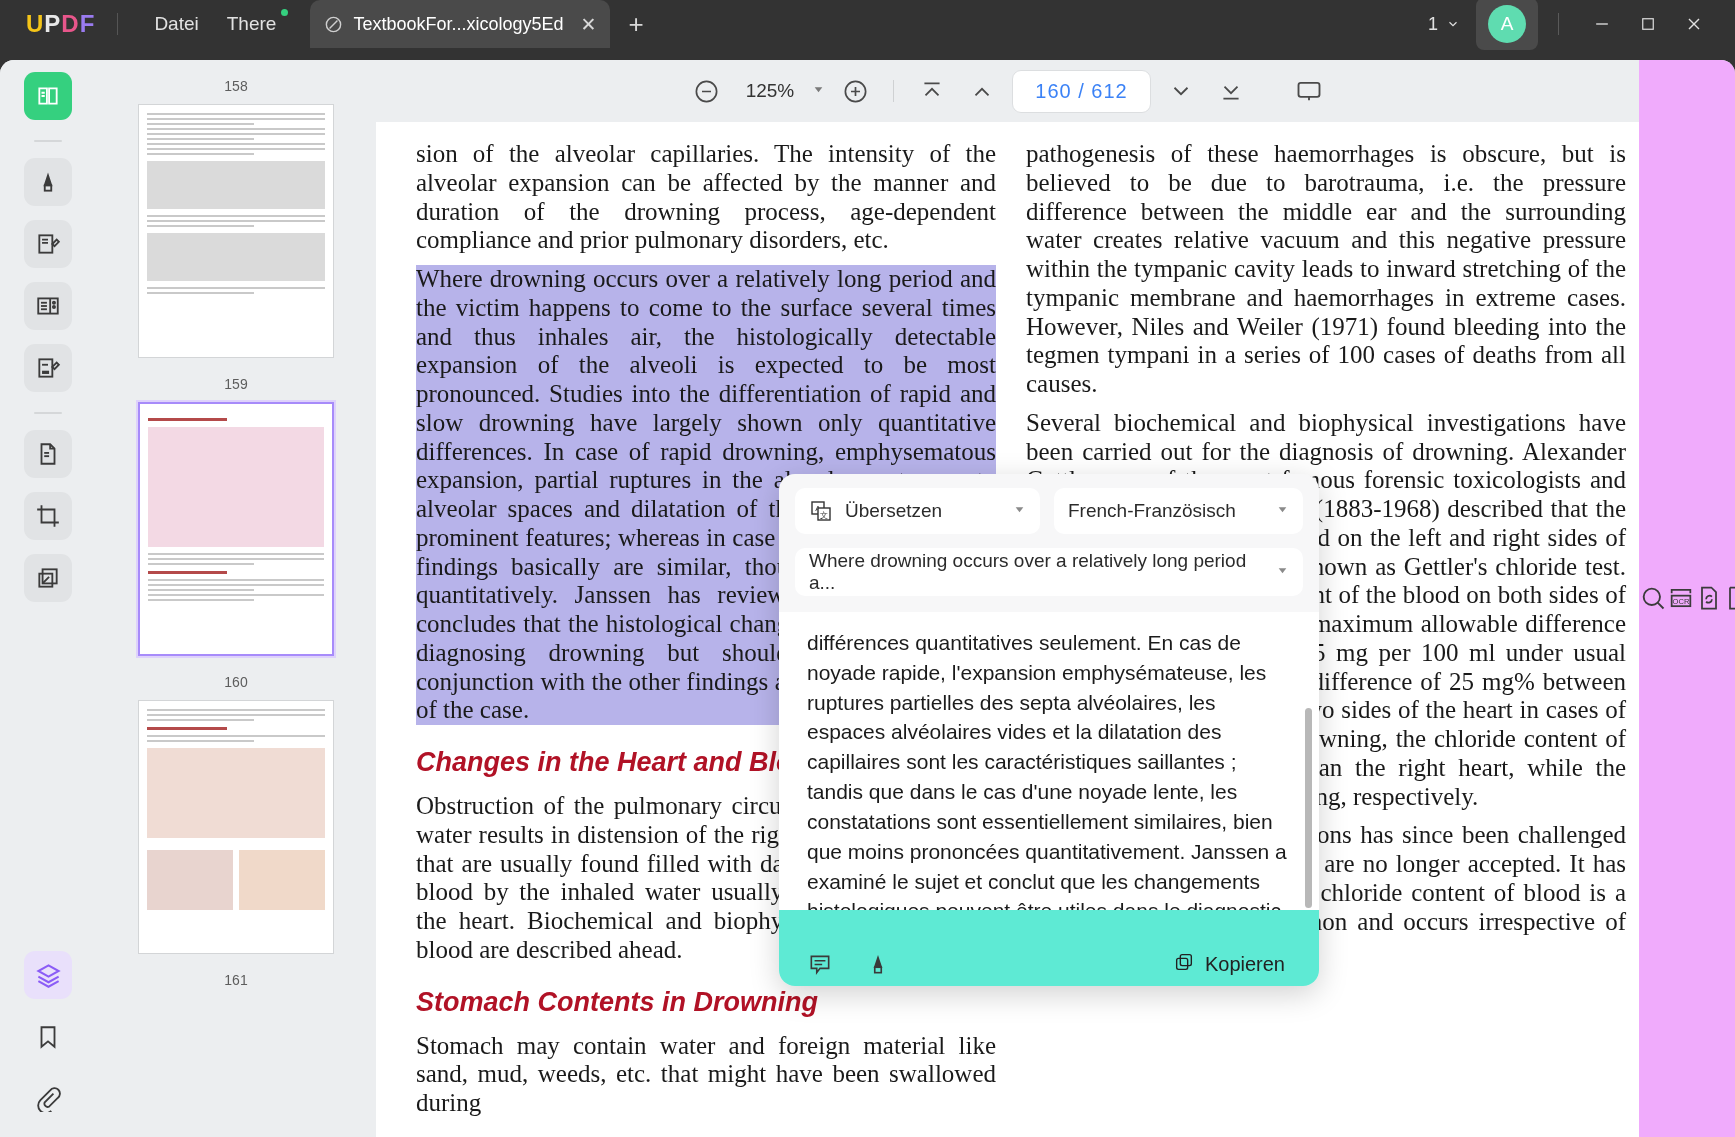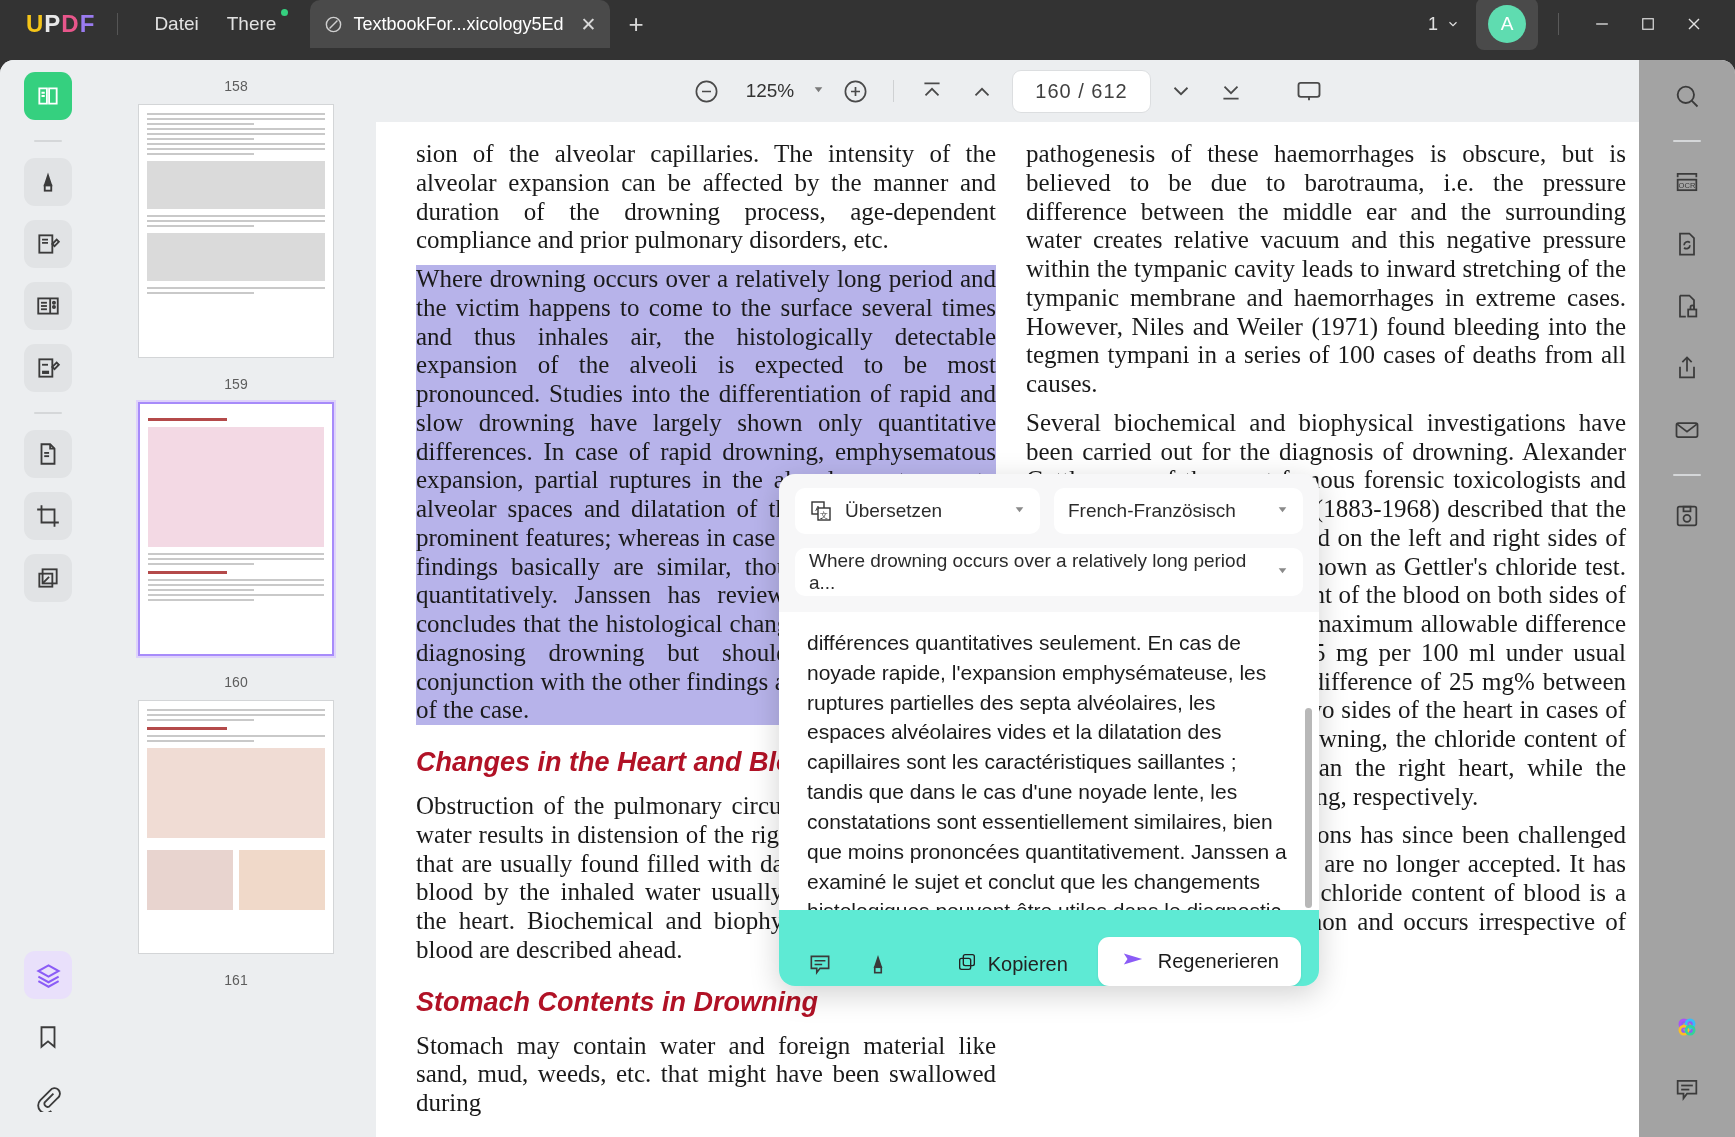--- a/index.html
+++ b/index.html
@@ -98,21 +98,21 @@
   }
   .ticonbtn {
     width: 40px; height: 40px; border-radius: 8px; display: flex; align-items: center;
     justify-content: center; color: #4a4a4a; cursor: pointer;
   }
   .zoomlabel { font-size: 19px; color: #333; min-width: 58px; text-align: right; }
   .caretdn { color: #7a7a7a; font-size: 12px; margin-left: 8px; cursor: pointer;}
   .tbsep { width: 1px; height: 22px; background: #cfd1d3; margin: 0 8px; }
   .pagebox {
     background: #ffffff; border: 1px solid #dcdee0; border-radius: 9px;
-    padding: 9px 22px; font-size: 20px; color: #404040; letter-spacing: 1px;
+    padding: 9px 22px; font-size: 20px; color: #3b82f6; letter-spacing: 1px;
   }
 
   
   .docview {
     position: absolute; left: 376px; top: 62px; right: 96px; bottom: 0;
     background: #ffffff; overflow: hidden;
   }
   .pagecol { position: absolute; top: 0; padding-top: 18px; }
   .pagecol.left { left: 40px; width: 580px; }
   .pagecol.right { left: 650px; width: 600px; }
@@ -126,21 +126,21 @@
     color: #b11226; font-size: 27px; margin: 22px 0 14px;
   }
   .dochead2 {
     font-family: "Liberation Sans", sans-serif; font-weight: bold;
     color: #b11226; font-size: 30px; margin: 20px 0 16px;
   }
 
   
   .rightrail {
     position: absolute; right: 0; top: 0; width: 96px; height: 1077px;
-    background: #a3a3a3; display: flex; flex-direction: column; align-items: center;
+    background: #f0abfc; display: flex; flex-direction: row; align-items: center;
     padding-top: 12px;
   }
   .rrbtn {
     width: 48px; height: 48px; border-radius: 10px; display: flex; align-items: center;
     justify-content: center; color: #3b3b3b; margin-bottom: 14px; cursor: pointer;
   }
 
   
   .popup {
     position: absolute; left: 779px; top: 414px; width: 540px; height: 512px;
@@ -587,24 +587,16 @@
       </div>
       <div class="copybtn">
         <span>
           <svg width="22" height="22" viewBox="0 0 24 24" fill="none" stroke="currentColor" stroke-width="1.5">
               <rect x="8" y="4" width="12" height="12" rx="2"></rect>
               <rect x="4" y="8" width="12" height="12" rx="2"></rect>
             </svg>
         </span>
         <span>Kopieren</span>
       </div>
-      <div class="regenbtn">
-        <span>
-          <svg width="26" height="22" viewBox="0 0 24 24" fill="#8b5cf6">
-              <polygon points="2 6 22 12 2 18 6 12"></polygon>
-            </svg>
-        </span>
-        <span>Regenerieren</span>
-      </div>
     </div>
   </div>
 
 </div>
 
 </body></html>

